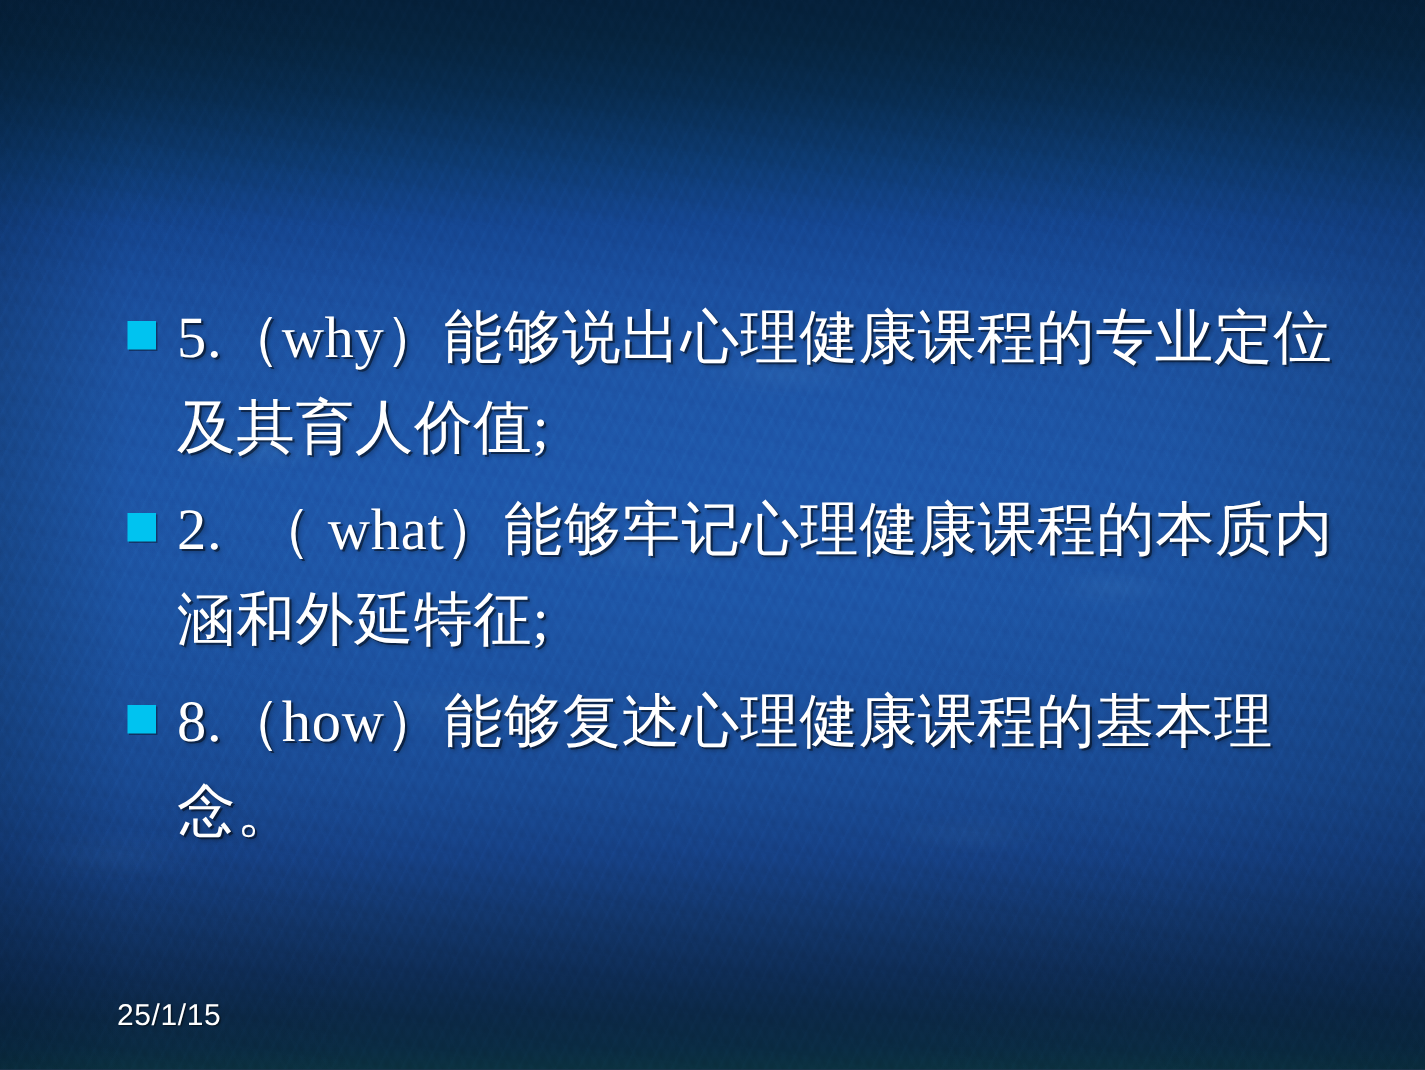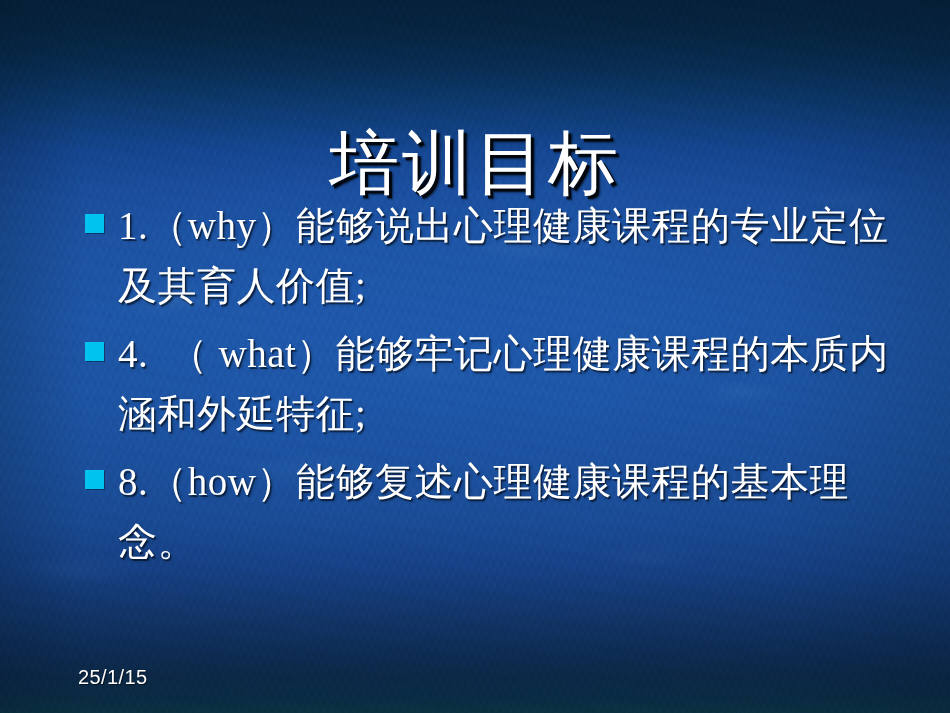--- a/index.html
+++ b/index.html
@@ -168,32 +168,31 @@
   }
 </style>
 </head>
 <body>
 
 <div id="slide">
 
   <div class="texture"></div>
   <div class="texture2"></div>
 
-  <h1 class="title">培训目标</h1>
 
   <ul class="body-list">
 
     <li class="bullet-item">
       <span class="bullet-marker"></span>
-      <span class="bullet-text">1.（why）能够说出心理健康课程的专业定位及其育人价值;</span>
+      <span class="bullet-text">5.（why）能够说出心理健康课程的专业定位及其育人价值;</span>
     </li>
 
     <li class="bullet-item">
       <span class="bullet-marker"></span>
-      <span class="bullet-text">4.  （ what）能够牢记心理健康课程的本质内涵和外延特征;</span>
+      <span class="bullet-text">2.  （ what）能够牢记心理健康课程的本质内涵和外延特征;</span>
     </li>
 
     <li class="bullet-item">
       <span class="bullet-marker"></span>
       <span class="bullet-text">8.（how）能够复述心理健康课程的基本理念。</span>
     </li>
 
   </ul>
 
   <div class="date-footer">25/1/15</div>

